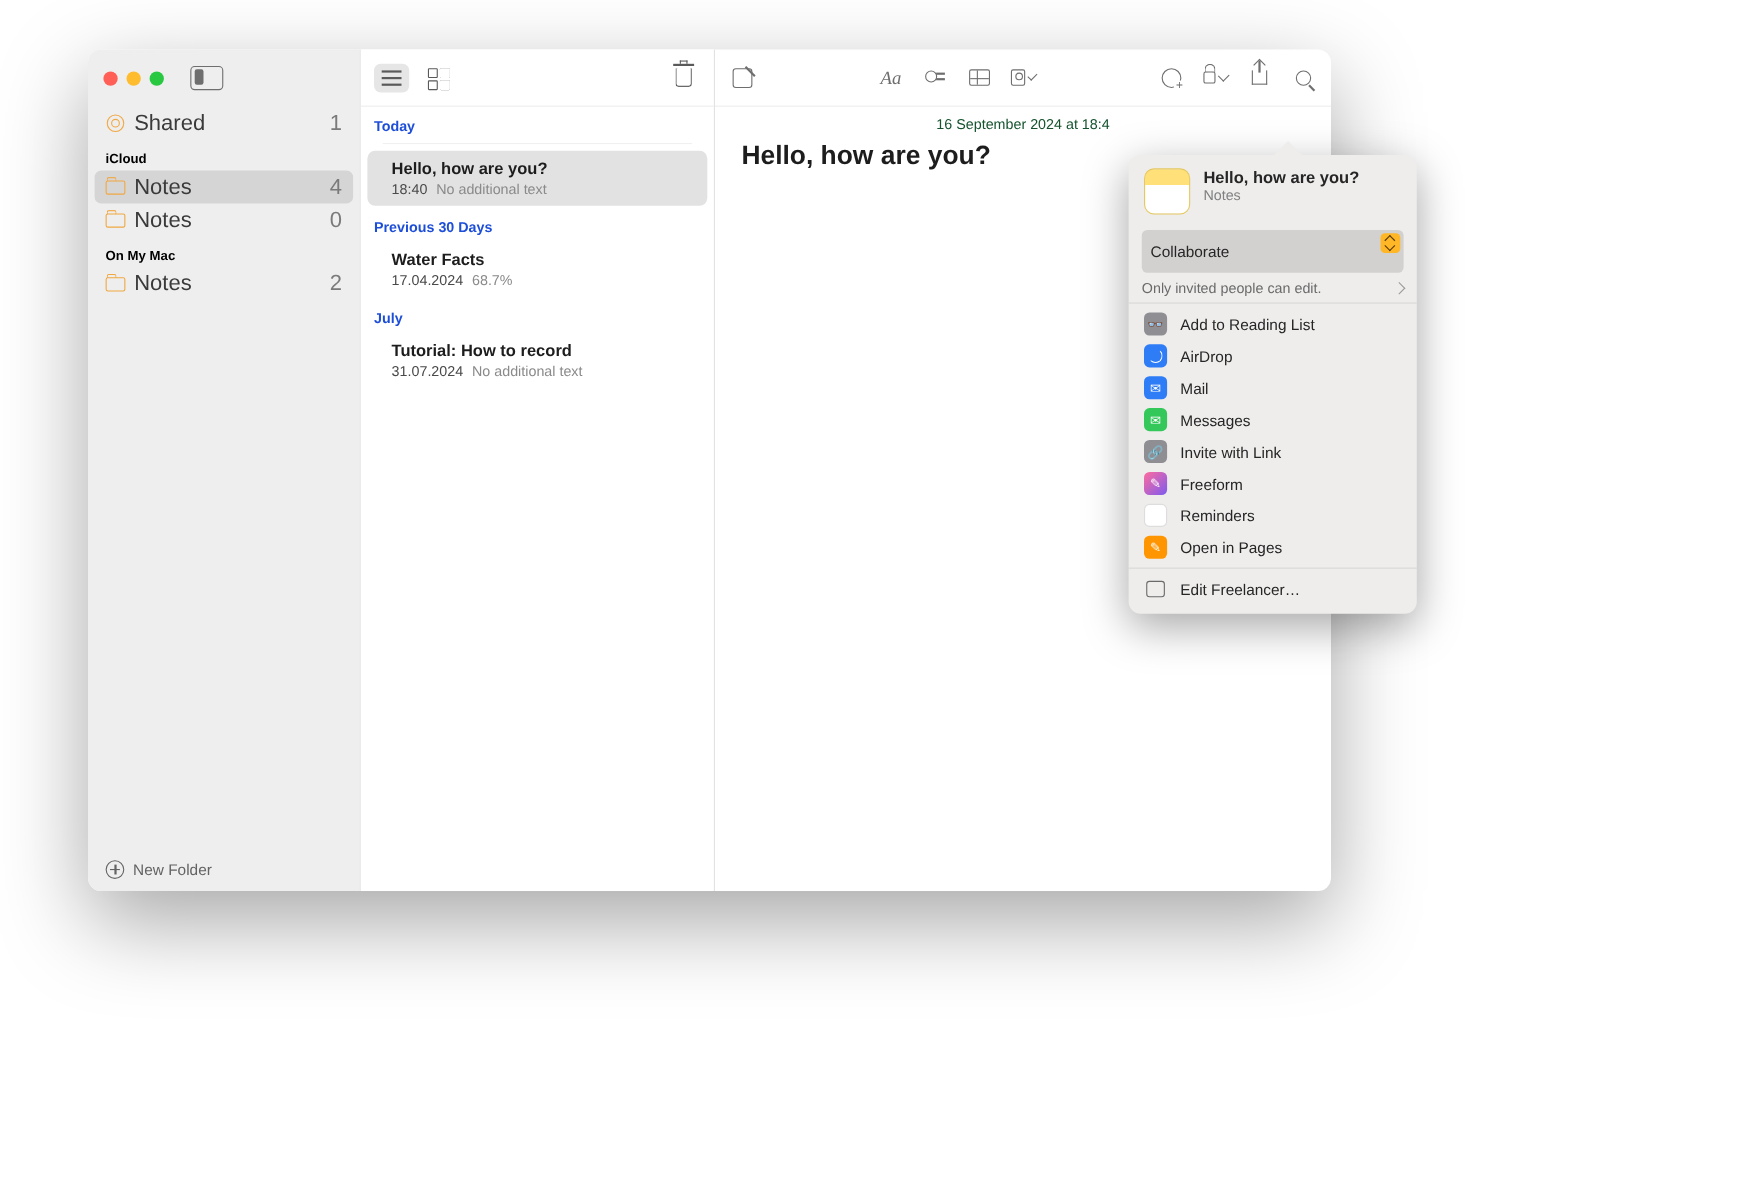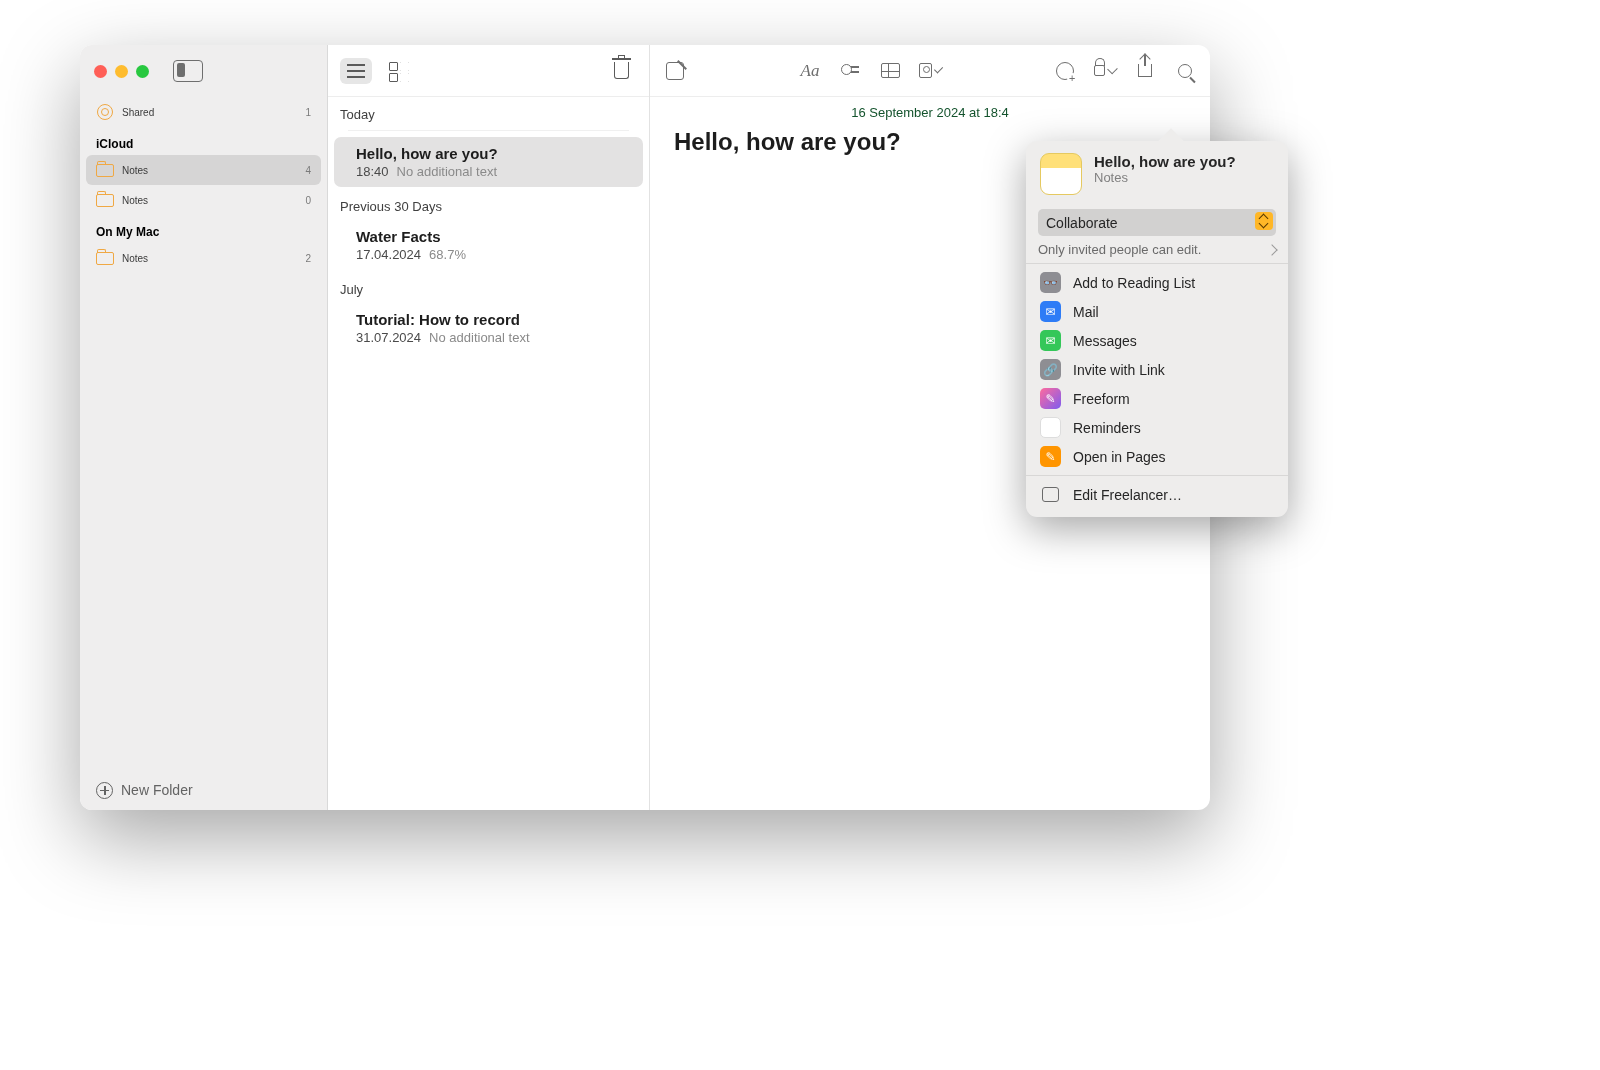--- a/index.html
+++ b/index.html
@@ -13,21 +13,21 @@
   .sidebar {
     width: 248px; background: #efeeee; border-top-left-radius: 12px; border-bottom-left-radius: 12px;
     display: flex; flex-direction: column; border-right: 1px solid #d9d9d9;
   }
   .titlebar { height: 52px; display: flex; align-items: center; padding: 0 14px; gap: 10px; }
   .traffic { display: flex; gap: 8px; }
   .dot { width: 13px; height: 13px; border-radius: 50%; }
   .dot.red { background: #ff5f57; } .dot.yellow { background: #febc2e; } .dot.green { background: #28c840; }
   .side-toggle { margin-left: 14px; width: 30px; height: 22px; border: 1.6px solid #6e6e6e; border-radius: 4px; position: relative; }
   .side-toggle::before { content:""; position:absolute; left:3px; top:2px; width:8px; height:14px; background:#6e6e6e; border-radius:2px;}
-  .sb-row { display:flex; align-items:center; height:30px; padding:0 16px; color:#3a3a3a; font-size:10px; cursor:default;}
+  .sb-row { display:flex; align-items:center; height:30px; padding:0 16px; color:#3a3a3a; font-size:20px; cursor:default;}
   .sb-row .count { margin-left:auto; color:#7a7a7a; }
   .sb-row.sel { background:#d6d5d5; border-radius:6px; margin:0 6px; padding:0 10px;}
   .sb-header { color:#000000; font-size:12px; font-weight:600; padding:10px 16px 4px;}
   .sb-icon { width:18px; height:18px; margin-right:8px; display:inline-flex; align-items:center; justify-content:center;}
   .sb-folder { width:18px; height:13px; border:1.6px solid #f0a843; border-radius:2px; position:relative;}
   .sb-folder::before{content:"";position:absolute;top:-4px;left:0;width:7px;height:3px;border:1.6px solid #f0a843;border-bottom:none;border-radius:2px 2px 0 0;}
   .sb-shared { width:16px; height:16px; border:1.6px solid #f0a843; border-radius:50%; position:relative;}
   .sb-shared::after{content:"";position:absolute;width:6px;height:6px;border:1.6px solid #f0a843;border-radius:50%;top:3px;left:3px;}
   .sb-footer{ margin-top:auto; height:40px; display:flex; align-items:center; gap:8px; padding:0 16px; color:#636363; font-size:14px;}
   .plus-circle{ width:17px;height:17px;border:1.6px solid #636363;border-radius:50%;position:relative;}
@@ -41,21 +41,21 @@
   .tb-btn.active{ background:#e6e6e6;}
   .icon-list{width:18px;height:14px;border-top:2px solid currentColor;border-bottom:2px solid currentColor;position:relative;}
   .icon-list::before{content:"";position:absolute;top:4px;left:0;right:0;height:2px;background:currentColor;}
   .icon-grid{width:18px;height:18px;position:relative;}
   .icon-grid::before,.icon-grid::after{content:"";position:absolute;width:7px;height:7px;border:1.6px solid currentColor;border-radius:1px;}
   .icon-grid::before{left:0;top:0;box-shadow:11px 0 0 -0px #fff,11px 0 0 0 currentColor;}
   .icon-grid::after{left:0;top:11px;box-shadow:11px 0 0 -0px #fff,11px 0 0 0 currentColor;}
   .icon-trash{width:15px;height:17px;border:1.6px solid currentColor;border-radius:0 0 3px 3px;border-top:none;position:relative;}
   .icon-trash::before{content:"";position:absolute;top:-4px;left:-3px;right:-3px;height:2px;background:currentColor;}
   .icon-trash::after{content:"";position:absolute;top:-7px;left:3px;width:5px;height:2px;border:1.6px solid currentColor;border-bottom:none;}
-  .nl-section{ padding:10px 12px 4px; color:#404040; font-size:13px; font-weight:400;}
+  .nl-section{ padding:10px 12px 4px; color:#1d4ed8; font-size:13px; font-weight:700;}
   .nl-item{ padding:8px 22px; margin:2px 6px; border-radius:7px;}
   .nl-item.sel{ background:#e3e2e2;}
   .nl-title{ font-size:15px; font-weight:600; color:#1d1d1d;}
   .nl-meta{ font-size:13px; color:#4a4a4a; margin-top:2px;}
   .nl-meta .snippet{ color:#8a8a8a; margin-left:8px;}
   .nl-divider{ height:1px;background:#f0f0f0;margin:4px 20px;}
   
   .editor{ flex:1; display:flex; flex-direction:column;}
   .editor-tb{ height:52px; display:flex; align-items:center; padding:0 14px; gap:18px; color:#6e6e6e; border-bottom:1px solid #ededed;}
   .tb-spacer{flex:1;}
@@ -89,21 +89,21 @@
     border-radius:11px; box-shadow:0 12px 40px rgba(0,0,0,0.35); padding:12px 0 8px; font-size:14px; color:#262626;
   }
   .popover::before{
     content:""; position:absolute; top:-9px; right:108px; width:18px; height:18px;
     background:#eeedec; transform:rotate(45deg);
   }
   .pv-head{ display:flex; gap:12px; padding:0 14px 10px;}
   .pv-appicon{ width:42px;height:42px;border-radius:9px;background:linear-gradient(#ffe079 35%,#fff 36%);border:1px solid #e5c960;}
   .pv-head-title{ font-weight:700; font-size:15px;}
   .pv-head-sub{ color:#808080; font-size:13px;}
-  .pv-select{ margin:4px 12px 0; height:27px; background:#d2d1d0; border-radius:5px; display:flex; align-items:center; padding:0 8px; position:relative;}
+  .pv-select{ margin:4px 12px 0; height:39px; background:#d2d1d0; border-radius:5px; display:flex; align-items:center; padding:0 8px; position:relative;}
   .pv-select .tog{ position:absolute; right:3px; top:3px; width:18px;height:18px;border-radius:4px;background:#ffb727;}
   .pv-select .tog::before{content:"";position:absolute;left:5px;top:3px;width:6px;height:6px;border-left:1.5px solid #5a3a00;border-top:1.5px solid #5a3a00;transform:rotate(45deg);}
   .pv-select .tog::after{content:"";position:absolute;left:5px;bottom:3px;width:6px;height:6px;border-right:1.5px solid #5a3a00;border-bottom:1.5px solid #5a3a00;transform:rotate(45deg);}
   .pv-perms{ margin:6px 12px 6px; display:flex; align-items:center; color:#6a6a6a; font-size:13px;}
   .pv-perms .chev{ margin-left:auto; width:8px;height:8px;border-right:1.6px solid #9a9a9a;border-bottom:1.6px solid #9a9a9a;transform:rotate(-45deg);}
   .pv-sep{ height:1px; background:#d8d7d6; margin:4px 0;}
   .pv-item{ display:flex; align-items:center; gap:12px; padding:4px 14px;}
   .pv-item .ico{ width:21px;height:21px;border-radius:5px;display:flex;align-items:center;justify-content:center;font-size:12px;color:#fff;}
   .ic-read{background:#8e8e93;} .ic-air{background:#2e7cf6;border-radius:50%;} .ic-mail{background:#2e7cf6;}
   .ic-msg{background:#34c759;} .ic-link{background:#8e8e93;} .ic-free{background:linear-gradient(135deg,#ff6b9d,#7e5bef);}
@@ -250,20 +250,24 @@
       <span>Only invited people can edit.</span>
       <span class="chev"></span>
     </div>
     <div class="pv-sep"></div>
 
     <div class="pv-item">
         <span class="ico ic-read">👓</span>
         <span>Add to Reading List</span>
       </div>
     <div class="pv-item">
+        <span class="ico ic-air"></span>
+        <span>AirDrop</span>
+      </div>
+    <div class="pv-item">
         <span class="ico ic-mail">✉</span>
         <span>Mail</span>
       </div>
     <div class="pv-item">
         <span class="ico ic-msg">✉</span>
         <span>Messages</span>
       </div>
     <div class="pv-item">
         <span class="ico ic-link">🔗</span>
         <span>Invite with Link</span>

